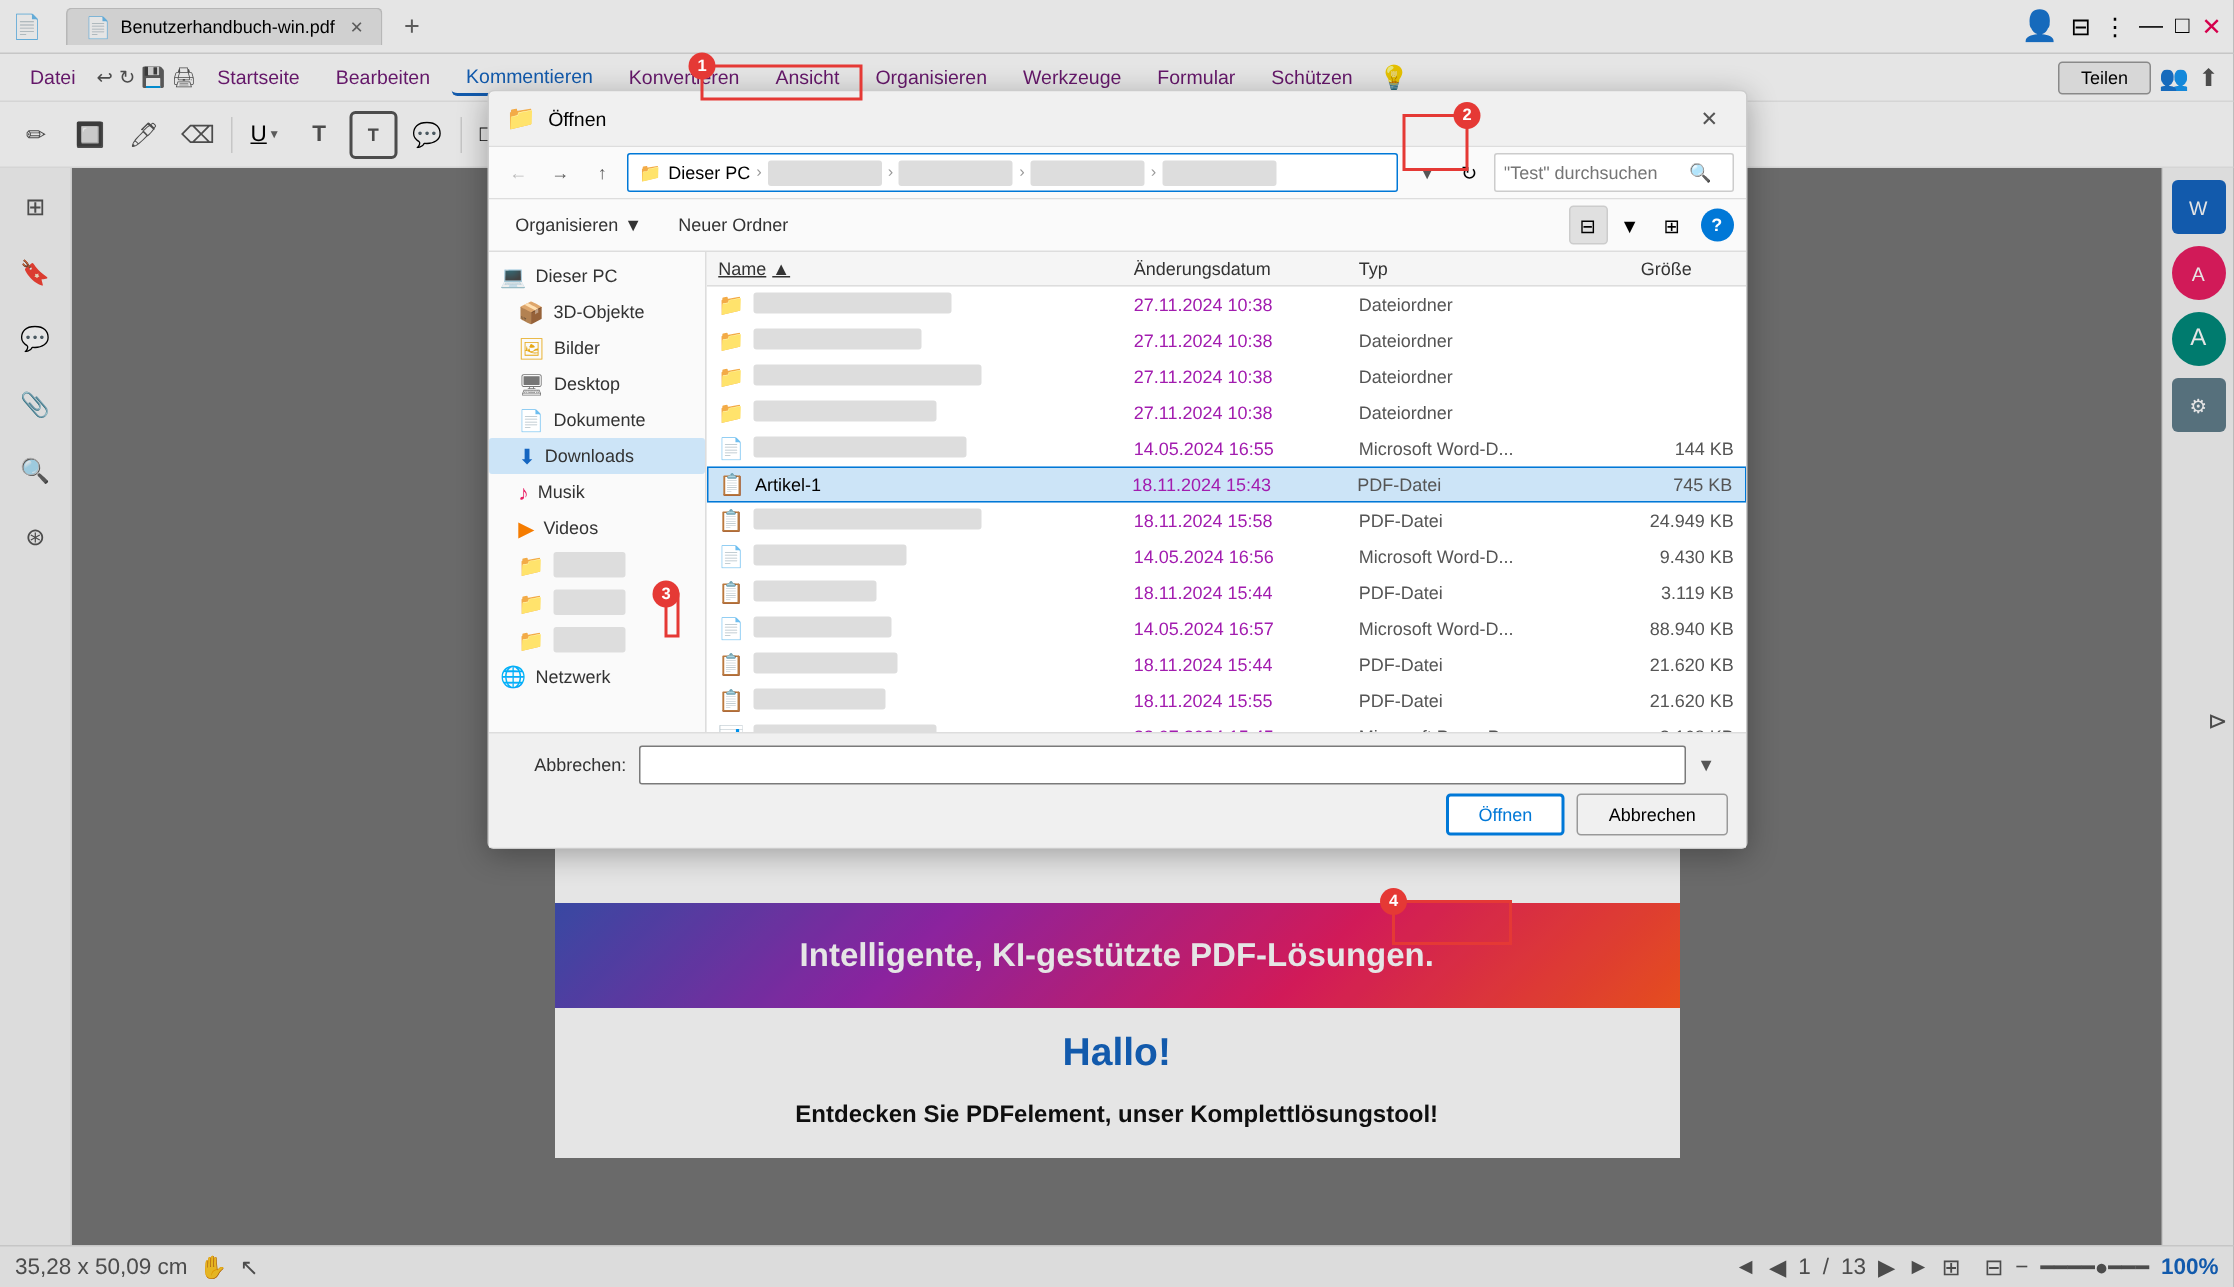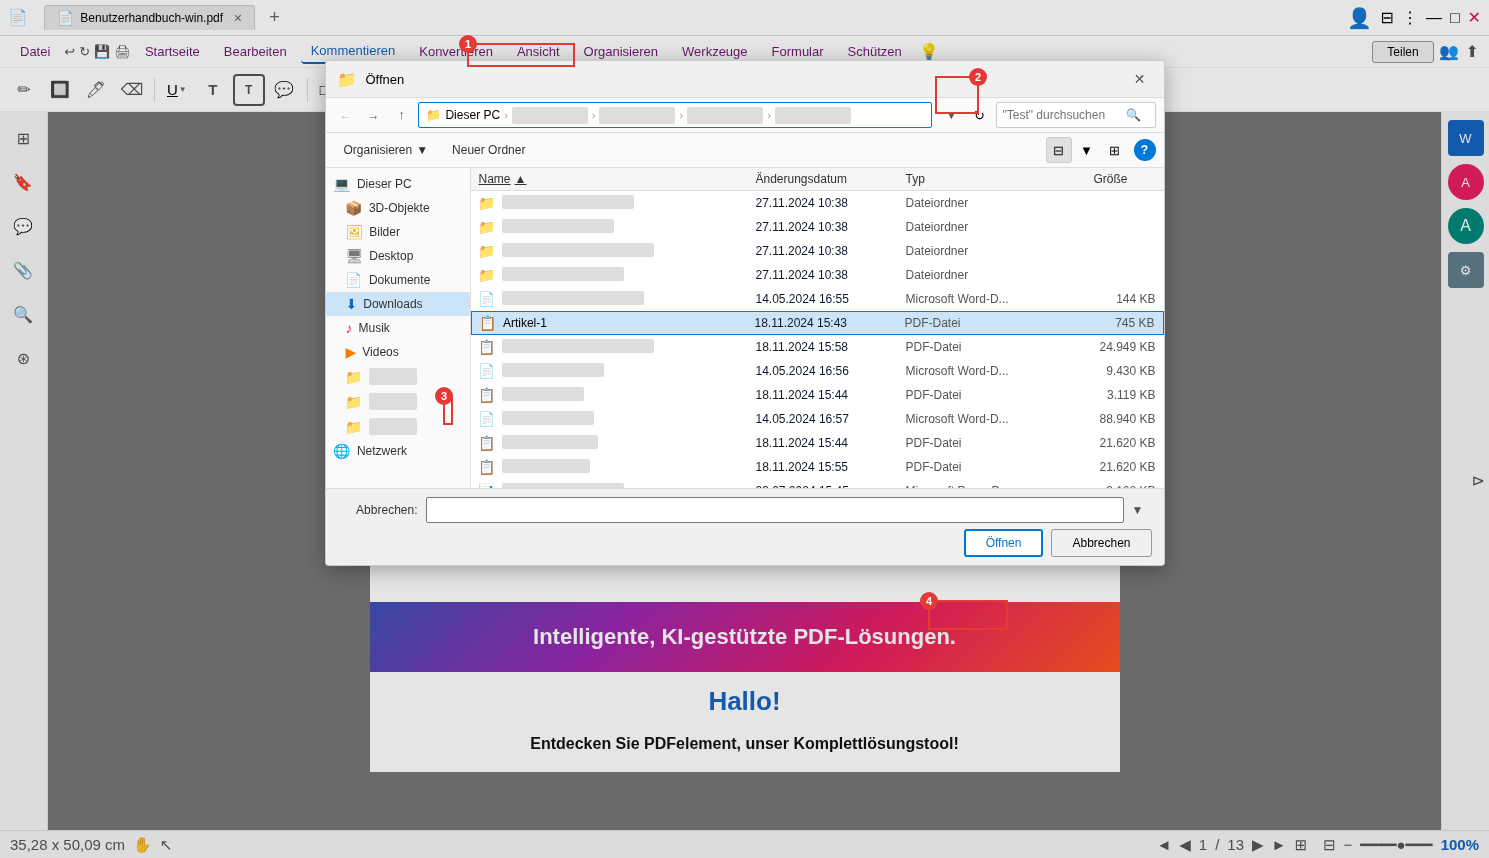--- a/index.html
+++ b/index.html
@@ -79,21 +79,21 @@
     .file-col-type { width: 160px; cursor: pointer; }
     .file-col-size { width: 90px; cursor: pointer; text-align: center; }
     .file-row { display: flex; align-items: center; padding: 3px 8px; font-size: 12px; cursor: pointer; border-bottom: 1px solid transparent; }
     .file-row.selected { background: #cce4f7; border: 1px solid #0078d7; }
     .file-icon { margin-right: 6px; font-size: 14px; }
     .file-icon.folder { color: #e6a817; }
     .file-icon.pdf { color: #e53935; }
     .file-icon.word { color: #1565c0; }
     .file-icon.ppt { color: #e65100; }
     .file-name { flex: 2; }
-    .file-date { width: 150px; color: #0f172a; }
+    .file-date { width: 150px; color: #a21caf; }
     .file-type { width: 160px; color: #555; }
     .file-size { width: 90px; color: #555; text-align: right; }
 
     
     .dialog-bottom { background: #f0f0f0; border-top: 1px solid #ddd; padding: 8px 12px; }
     .filename-row { display: flex; align-items: center; gap: 8px; margin-bottom: 6px; }
     .filename-label { font-size: 12px; color: #333; width: 80px; text-align: right; }
     .filename-input { flex: 1; border: 1px solid #7a7a7a; border-radius: 2px; padding: 3px 6px; font-size: 12px; height: 26px; background: #fff; }
     .dialog-actions { display: flex; justify-content: flex-end; gap: 8px; }
     .dialog-btn { padding: 5px 20px; border-radius: 3px; font-size: 12px; cursor: pointer; border: 1px solid #999; background: #f0f0f0; }

